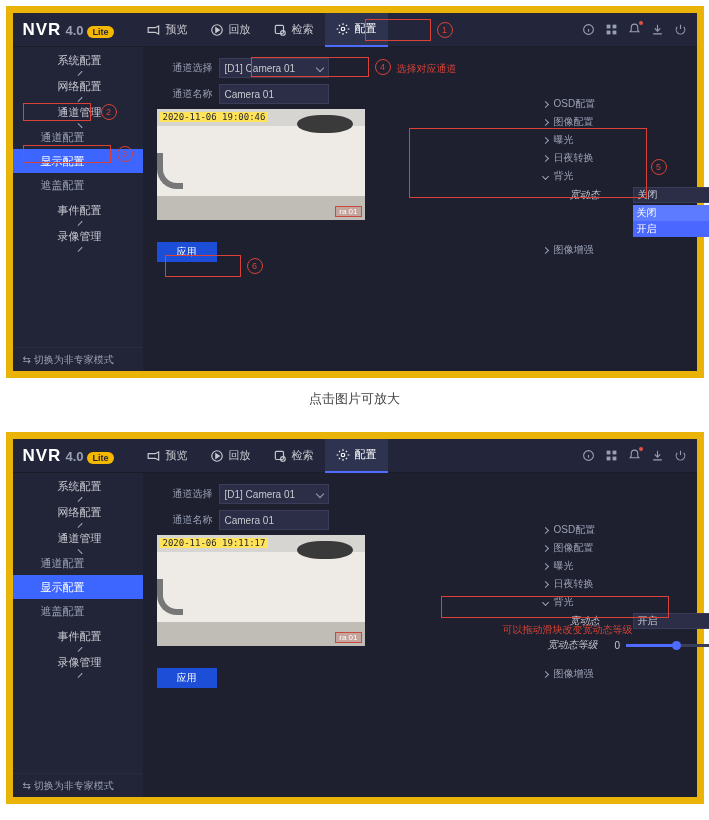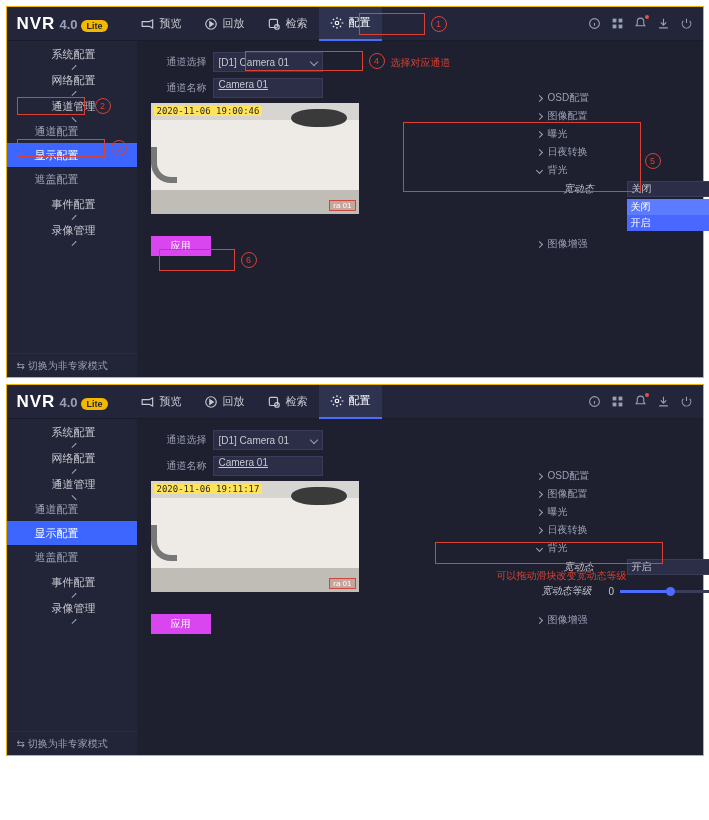--- a/index.html
+++ b/index.html
@@ -1,18 +1,18 @@
 <!DOCTYPE html>
 <html><head>
 <meta charset="utf-8">
 <style>
   * { box-sizing: border-box; margin: 0; padding: 0; }
   html, body { background: #fff; font-family: "Microsoft YaHei", Arial, sans-serif; font-size: 11px; color: #c8c8d0; }
   .page { width: 709px; margin: 0 auto; }
-  .screenshot { position: relative; width: 698px; height: 372px; background: #1e2030; margin: 6px auto 0; border: 1px solid #eab308; }
+  .screenshot { position: relative; width: 698px; height: 372px; background: #1e2030; margin: 6px auto 0; border: 7px solid #eab308; }
   
   .topbar { height: 34px; display: flex; align-items: center; background: #23263a; border-bottom: 1px solid #1a1c28; }
   .logo { display: flex; align-items: baseline; gap: 4px; margin-left: 10px; font-weight: 700; }
   .logo .nvr { color: #fff; font-size: 17px; letter-spacing: 1px; }
   .logo .ver { color: #9aa0b4; font-size: 13px; }
   .logo .badge { background: #f5b800; color: #23263a; font-size: 9px; padding: 1px 5px; border-radius: 7px; font-weight: 700; }
   .topnav { display: flex; margin-left: 22px; }
   .tn-item { display: flex; align-items: center; gap: 5px; height: 34px; padding: 0 11px; color: #c8c8d0; cursor: pointer; font-size: 11px; }
   .tn-item.active { background: #2e3350; color: #fff; border-bottom: 2px solid #4e6cff; }
   .tn-ico { width: 14px; height: 14px; }
@@ -28,27 +28,27 @@
   .sb-sub.active { background: #3c66ff; color: #fff; }
   .sb-spacer { flex: 1; }
   .sb-foot { height: 24px; line-height: 24px; padding-left: 10px; font-size: 10px; color: #9aa0b4; border-top: 1px solid #2a2c3c; }
   .chev { display: inline-block; width: 6px; height: 6px; border-right: 1.5px solid #9aa0b4; border-bottom: 1.5px solid #9aa0b4; transform: rotate(-45deg); }
   .chev.down { transform: rotate(45deg); }
   .content { flex: 1; position: relative; padding: 10px 14px; }
   .row { display: flex; align-items: center; height: 22px; margin-bottom: 4px; }
   .row-label { width: 56px; text-align: right; font-size: 10px; color: #9aa0b4; margin-right: 6px; }
   .select, .tinput { height: 20px; background: #2b2e46; border: 1px solid #3a3d58; color: #c8c8d0; font-size: 10px; padding: 0 5px; }
   .select { width: 110px; display: flex; align-items: center; justify-content: space-between; }
-  .tinput { width: 110px; display: flex; align-items: flex-start; text-decoration: underline; }
+  .tinput { width: 110px; display: flex; align-items: center; }
   .preview { position: relative; width: 208px; height: 111px; margin-top: 2px; background: linear-gradient(#d6d5d2 0 15%, #eeebe6 15% 78%, #c0bcb6 78% 100%); overflow: hidden; }
   .preview .ts { position: absolute; top: 3px; left: 3px; background: #ffe35a; color: #2a2a2a; font-size: 9px; padding: 0 3px; font-family: monospace; }
   .preview .cam { position: absolute; bottom: 3px; right: 3px; background: rgba(220,80,70,.2); border: 1px solid #c94a3f; color: #fff; font-size: 8px; padding: 0 3px; }
   .preview .sh1 { position: absolute; top: 6px; right: 12px; width: 56px; height: 18px; background: #3a3a3a; border-radius: 50%/60%; }
   .preview .sh2 { position: absolute; top: 44px; left: 0; width: 26px; height: 36px; border: 6px solid #777; border-right: none; border-top: none; border-bottom-left-radius: 20px; }
-  .applybtn { margin-top: 22px; width: 60px; height: 20px; background: #d946ef; color: #fff; font-size: 10px; display: flex; align-items: center; justify-content: center; cursor: pointer; }
+  .applybtn { margin-top: 22px; width: 60px; height: 20px; background: #1d4ed8; color: #fff; font-size: 10px; display: flex; align-items: center; justify-content: center; cursor: pointer; }
   
   .rpanel { position: absolute; left: 400px; top: 48px; width: 260px; font-size: 10px; }
   .ritem { height: 18px; display: flex; align-items: center; gap: 4px; color: #9aa0b4; cursor: pointer; }
   .ritem .l { color: #9aa0b4; }
   .ritem .cx { display:inline-block; width:5px; height:5px; border-right:1.5px solid #9aa0b4; border-bottom:1.5px solid #9aa0b4; transform: rotate(-45deg); margin-right: 2px;}
   .ritem.open .cx { transform: rotate(45deg); }
   .bl-row { display: flex; align-items: center; height: 20px; }
   .bl-label { width: 84px; text-align: center; margin-right: 6px; font-style: italic; }
   .bl-select { width: 96px; height: 16px; background: #2b2e46; border: 1px solid #3a3d58; display: flex; align-items: center; justify-content: space-between; padding: 0 4px; }
   .drop { width: 96px; background: #4a68ff; }
@@ -268,20 +268,21 @@
   <div class="rcirc" style="left:638px; top:146px;">
         <span>5</span>
       </div>
 
   <div class="rbox" style="left:152px; top:242px; width:76px; height:22px;"></div>
   <div class="rcirc" style="left:234px; top:245px;">
         <span>6</span>
       </div>
 </div>
 
+<div class="caption">点击图片可放大</div>
 
 <div class="screenshot">
   <div class="topbar">
     <div class="logo">
       <span class="nvr">NVR</span>
       <span class="ver">4.0</span>
       <span class="badge">Lite</span>
     </div>
     <div class="topnav">
       <div class="tn-item">

